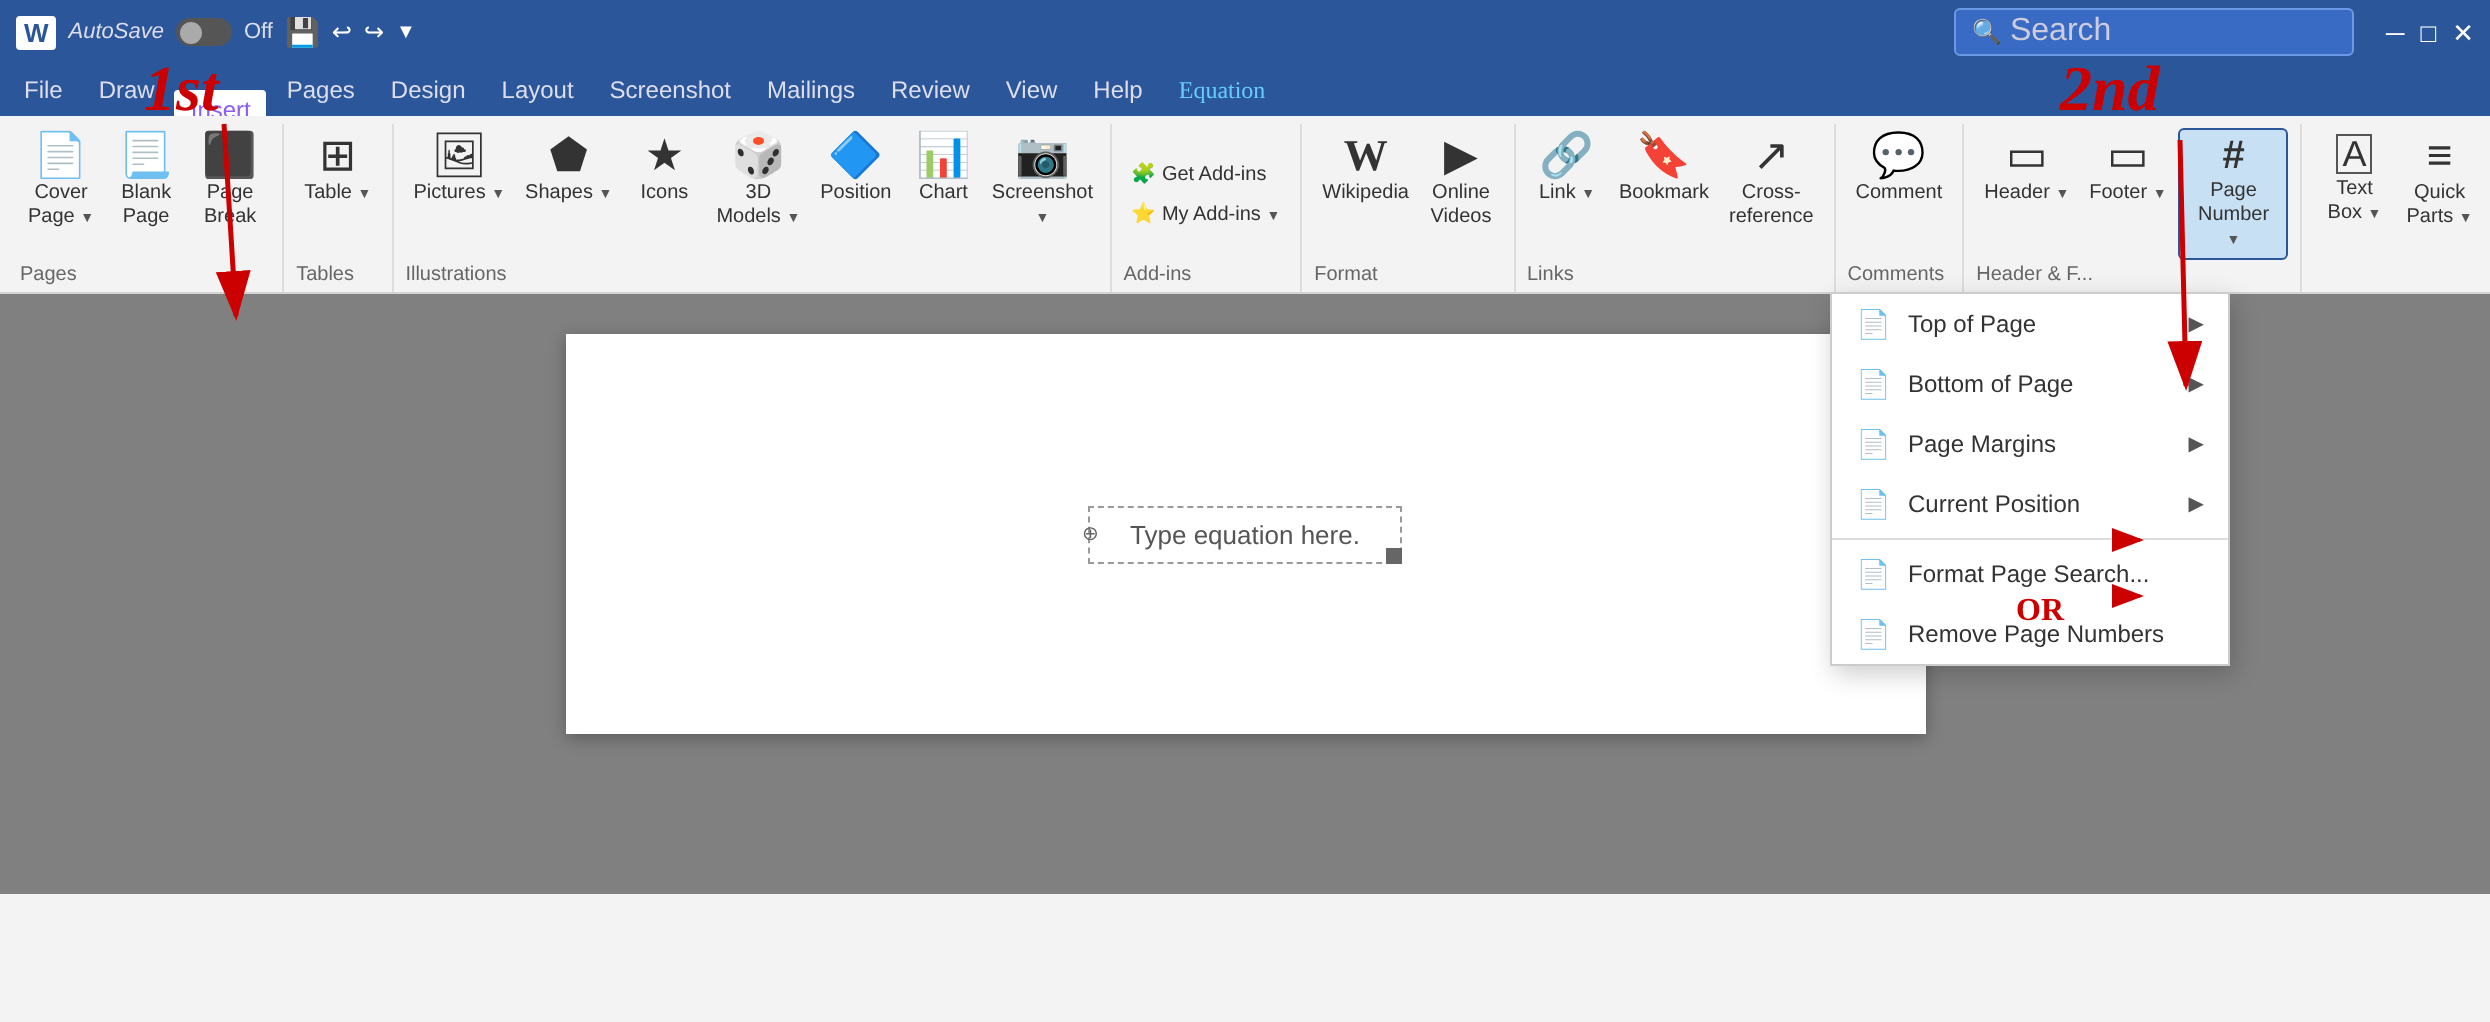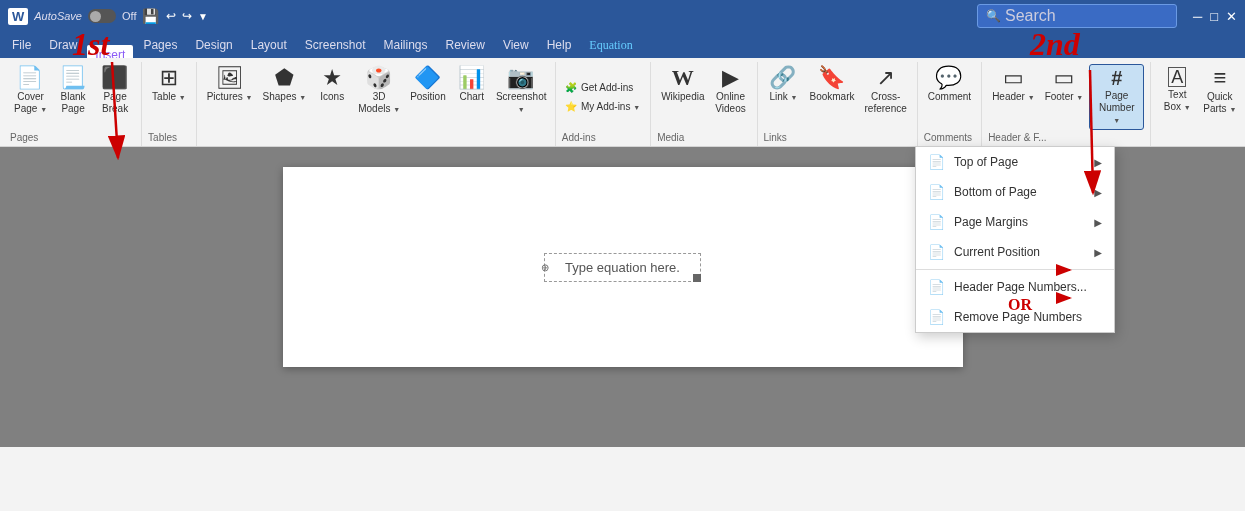--- a/index.html
+++ b/index.html
@@ -284,20 +284,21 @@
       </div>
       <div class="ribbon-btn">
         <span class="icon">📊</span>
         <span>Chart</span>
       </div>
       <div class="ribbon-btn">
         <span class="icon">📷</span>
         <span>Screenshot <span class="dropdown-arrow">▼</span></span>
       </div>
     </div>
+    <div class="ribbon-group-label">Illustrations</div>
   </div>
 
   <div class="ribbon-group">
     <div class="ribbon-group-buttons" style="flex-direction:column;gap:4px;justify-content:center;">
       <div class="ribbon-btn-small">
         <span>🧩 Get Add-ins</span>
       </div>
       <div class="ribbon-btn-small">
         <span>⭐ My Add-ins <span class="dropdown-arrow">▼</span></span>
       </div>
@@ -309,21 +310,21 @@
     <div class="ribbon-group-buttons">
       <div class="ribbon-btn">
         <span class="icon" style="font-weight:bold;font-family:serif;">W</span>
         <span>Wikipedia</span>
       </div>
       <div class="ribbon-btn">
         <span class="icon">▶</span>
         <span>Online<br>Videos</span>
       </div>
     </div>
-    <div class="ribbon-group-label">Media</div>
+    <div class="ribbon-group-label">Format</div>
   </div>
 
   <div class="ribbon-group">
     <div class="ribbon-group-buttons">
       <div class="ribbon-btn">
         <span class="icon">🔗</span>
         <span>Link <span class="dropdown-arrow">▼</span></span>
       </div>
       <div class="ribbon-btn">
         <span class="icon">🔖</span>
@@ -397,21 +398,21 @@
       <span class="item-arrow">▶</span>
     </div>
     <div class="dropdown-item">
       <span class="item-icon">📄</span>
       <span>Current Position</span>
       <span class="item-arrow">▶</span>
     </div>
     <div class="dropdown-separator"></div>
     <div class="dropdown-item">
       <span class="item-icon">📄</span>
-      <span>Header Page Numbers...</span>
+      <span>Format Page Search...</span>
     </div>
     <div class="dropdown-item">
       <span class="item-icon">📄</span>
       <span>Remove Page Numbers</span>
     </div>
   </div>
 </div>
 
 <div class="document-area">
 

